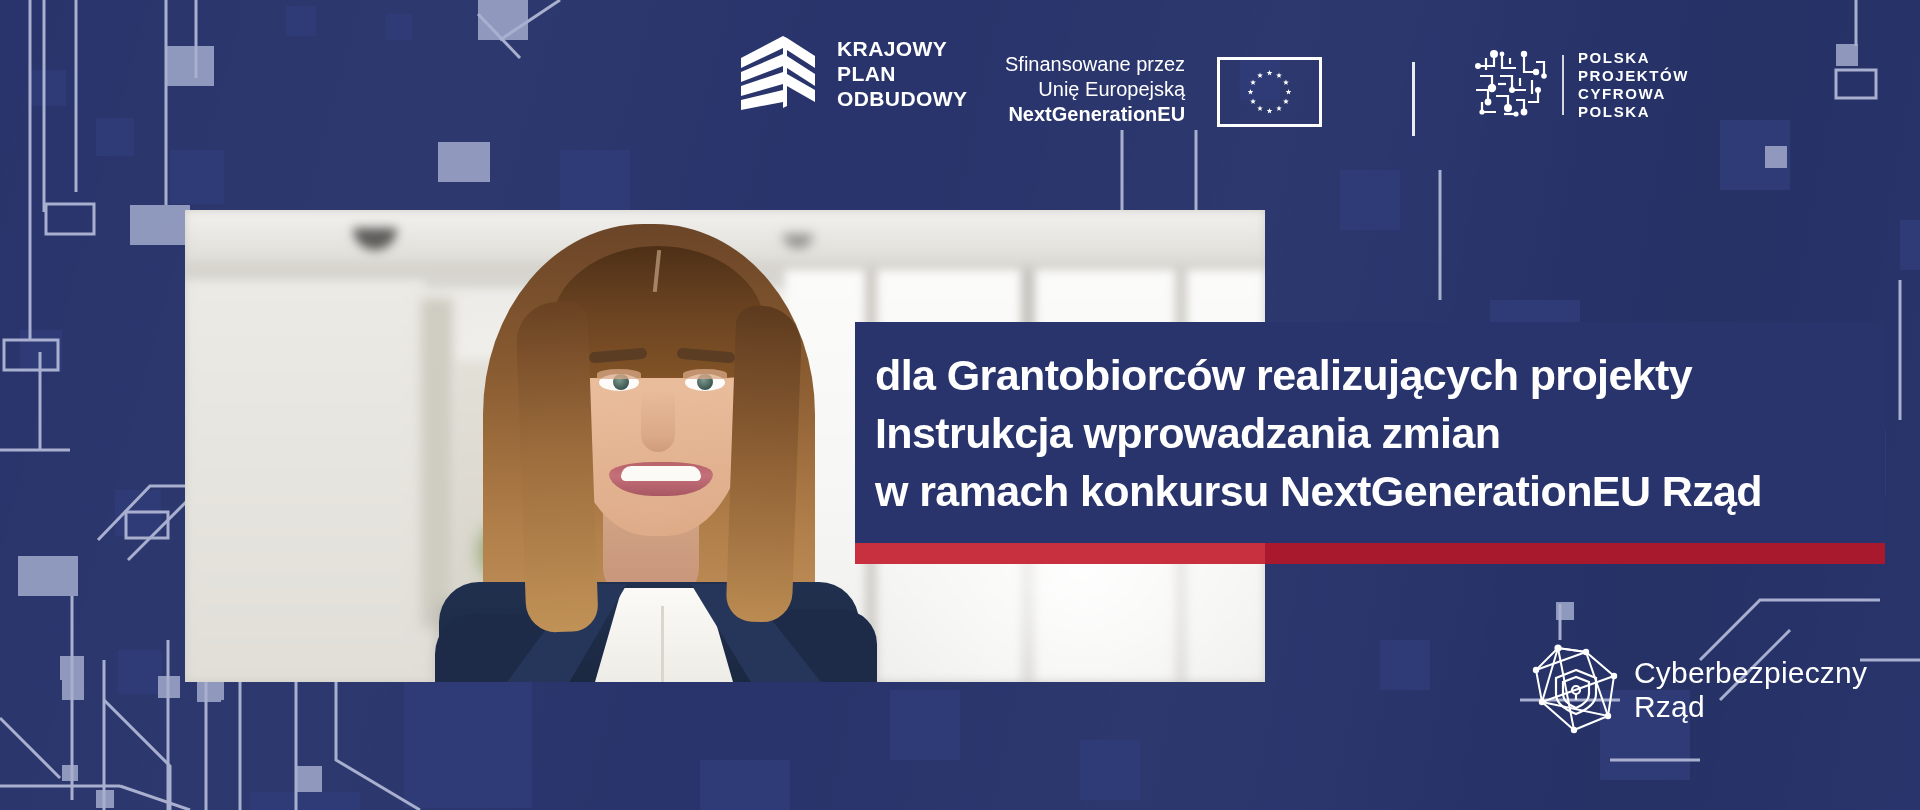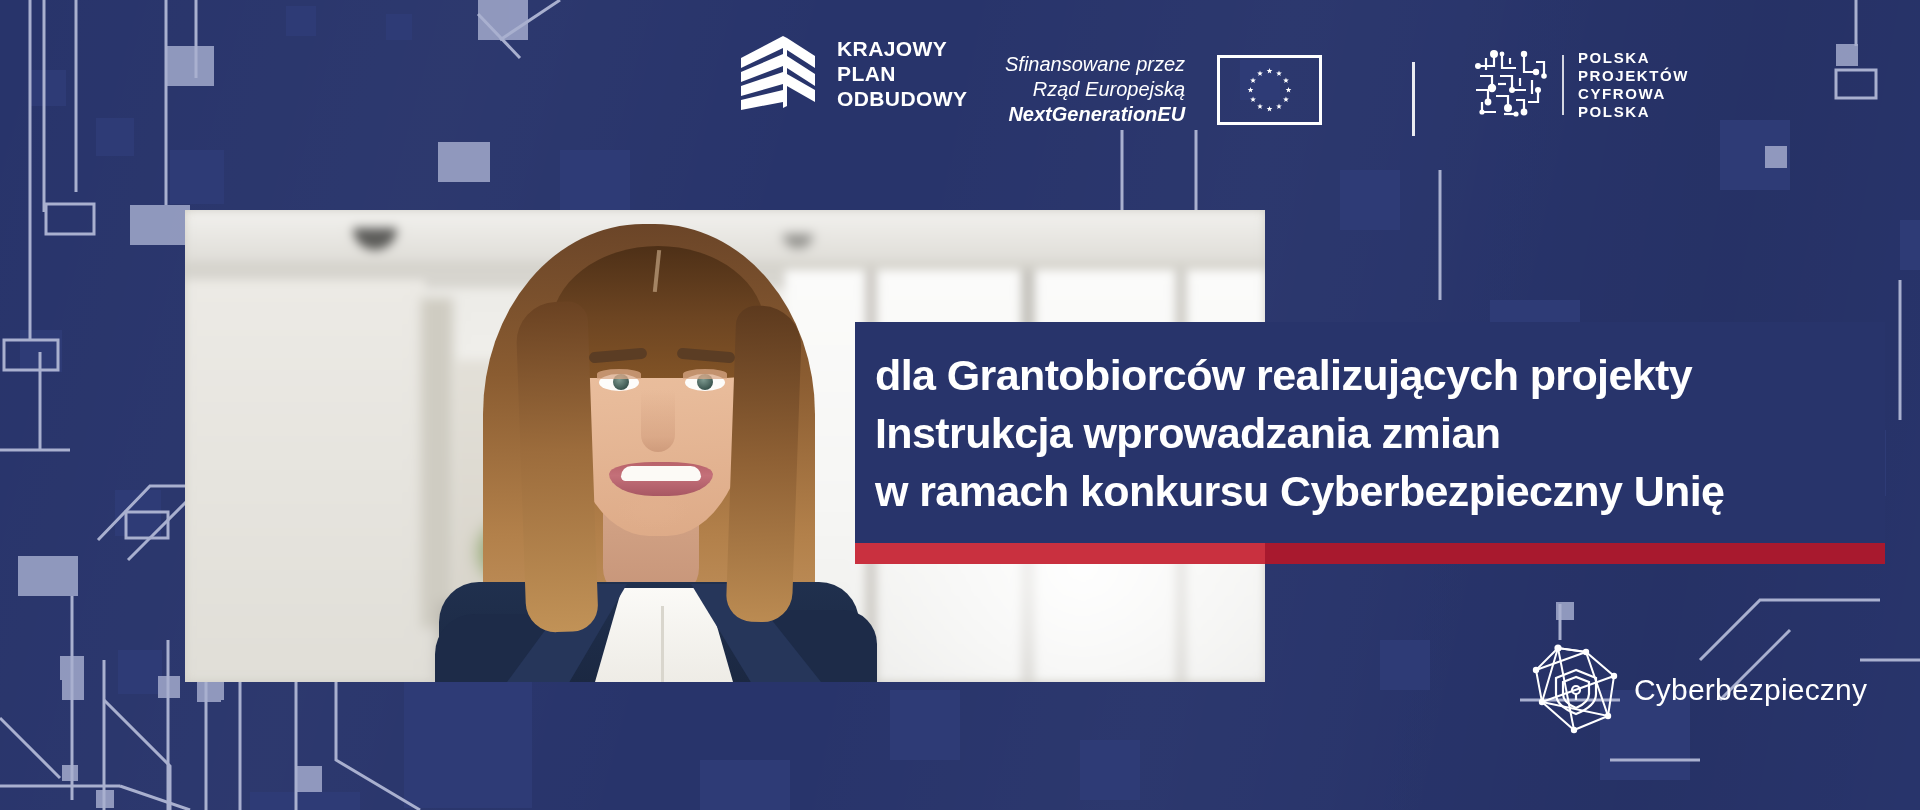--- a/index.html
+++ b/index.html
@@ -231,21 +231,21 @@
   }
 
   
   #logobar {
     position:absolute; left:0; top:22px; width:1920px; height:100px;
   }
   .kpo { position:absolute; left:735px; top:12px; display:flex; align-items:center; gap:20px;}
   .kpo-text {
     color:#fff; font-weight:bold; font-size:21px; line-height:25px; letter-spacing:.4px;
   }
-  .eu { position:absolute; left:1005px; top:30px; display:flex; align-items:center; gap:32px;font-style:italic;}
+  .eu { position:absolute; left:1005px; top:30px; display:flex; align-items:flex-end; gap:32px;}
   .eu-text { color:#fff; text-align:right; font-size:20px; line-height:25px; }
   .eu-text .b { font-weight:bold; }
   .eu-flag {
     width:105px; height:70px; border:2px solid #fff; position:relative;
   }
   .divider {
     position:absolute; left:1412px; top:40px; width:3px; height:74px; background:#fff; opacity:.9;
   }
   .cppc { position:absolute; left:1468px; top:24px; display:flex; align-items:center; gap:14px;}
   .cppc-sep { width:2px; height:60px; background:#fff; opacity:.8; }
@@ -426,21 +426,21 @@
       <div class="ph w-lid-r"></div>
       <div class="ph w-nose"></div>
       <div class="ph w-mouth"></div>
       <div class="ph w-teeth"></div>
     </div>
   </div>
 
   <div id="title-block">
     <div class="line">dla Grantobiorców realizujących projekty</div>
     <div class="line">Instrukcja wprowadzania zmian</div>
-    <div class="line">w ramach konkursu Cyberbezpieczny Unię</div>
+    <div class="line">w ramach konkursu NextGenerationEU Rząd</div>
   </div>
   <div id="red-bar"></div>
   <div id="red-bar-over"></div>
 
   <div id="logobar">
 
     <div class="kpo">
       <svg width="82" height="78" viewBox="0 0 82 78">
         <g fill="#ffffff">
           <polygon points="48,2 52,4 52,72 48,74"></polygon>
@@ -456,21 +456,21 @@
       <div class="kpo-text">
         <div>KRAJOWY</div>
         <div>PLAN</div>
         <div>ODBUDOWY</div>
       </div>
     </div>
 
     <div class="eu">
       <div class="eu-text">
         <div>Sfinansowane przez</div>
-        <div>Rząd Europejską</div>
+        <div>Unię Europejską</div>
         <div class="b">NextGenerationEU</div>
       </div>
       <svg class="eu-flag" viewBox="0 0 105 70" style="border:none;">
         <rect x="1.5" y="1.5" width="102" height="67" fill="none" stroke="#ffffff" stroke-width="3"></rect>
         <g fill="#ffffff">
           <g id="stars">
               <polygon points="52.50,13.00 53.23,14.99 55.35,15.07 53.69,16.39 54.26,18.43 52.50,17.25 50.74,18.43 51.31,16.39 49.65,15.07 51.77,14.99" fill="#ffffff"></polygon>
               <polygon points="62.00,15.55 62.73,17.53 64.85,17.62 63.19,18.93 63.76,20.97 62.00,19.80 60.24,20.97 60.81,18.93 59.15,17.62 61.27,17.53" fill="#ffffff"></polygon>
               <polygon points="68.95,22.50 69.69,24.49 71.81,24.57 70.14,25.89 70.72,27.93 68.95,26.75 67.19,27.93 67.77,25.89 66.10,24.57 68.22,24.49" fill="#ffffff"></polygon>
               <polygon points="71.50,32.00 72.23,33.99 74.35,34.07 72.69,35.39 73.26,37.43 71.50,36.25 69.74,37.43 70.31,35.39 68.65,34.07 70.77,33.99" fill="#ffffff"></polygon>
@@ -557,16 +557,17 @@
       </g>
       <g stroke="#ffffff" stroke-width="2.2" fill="none">
         <path d="M48 30 L28 38 L28 54 C28 64 38 70 48 74 C58 70 68 64 68 54 L68 38 Z"></path>
         <path d="M48 37 L35 42 L35 54 C35 61 41 65 48 68 C55 65 61 61 61 54 L61 42 Z"></path>
         <circle cx="48" cy="50" r="4"></circle>
         <path d="M48 54 L48 60"></path>
       </g>
     </svg>
     <div class="cbr-text">
       <div>Cyberbezpieczny</div>
+      <div>Rząd</div>
     </div>
   </div>
 
 </div>
 
 </body></html>

